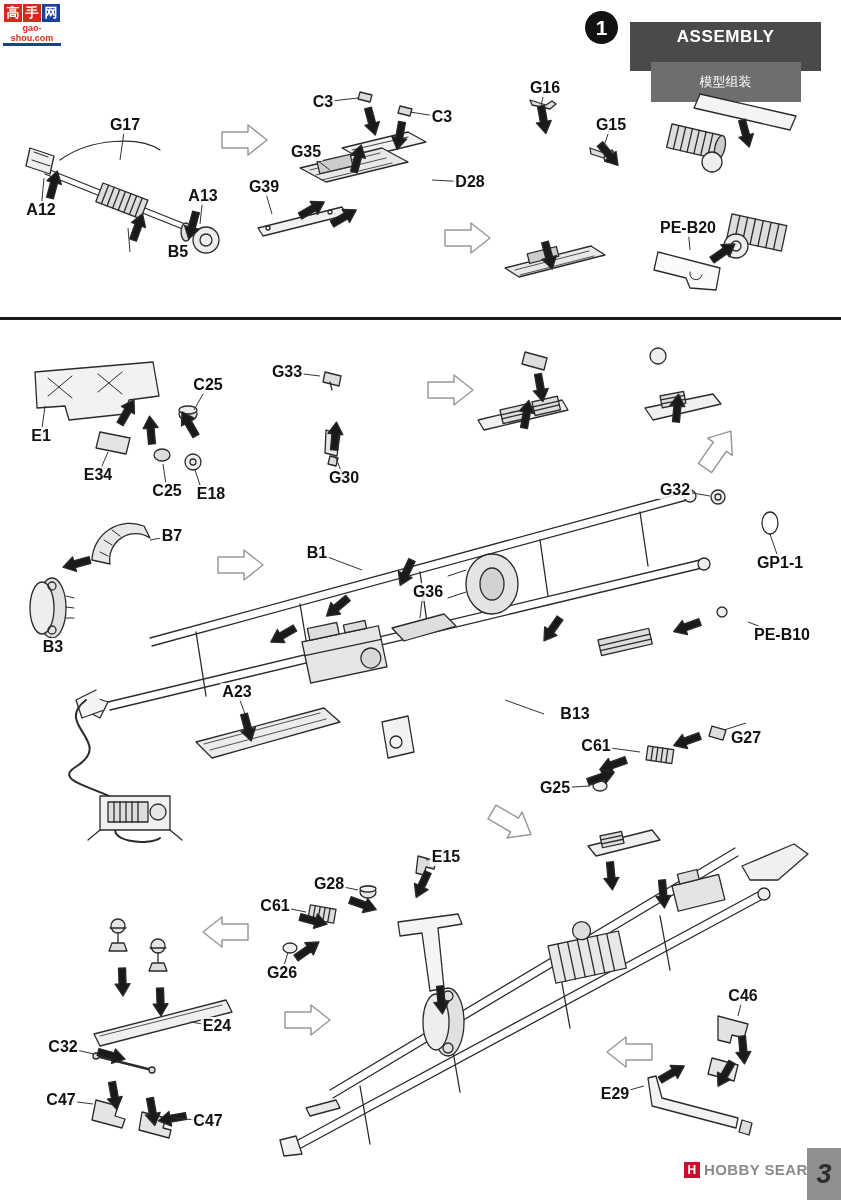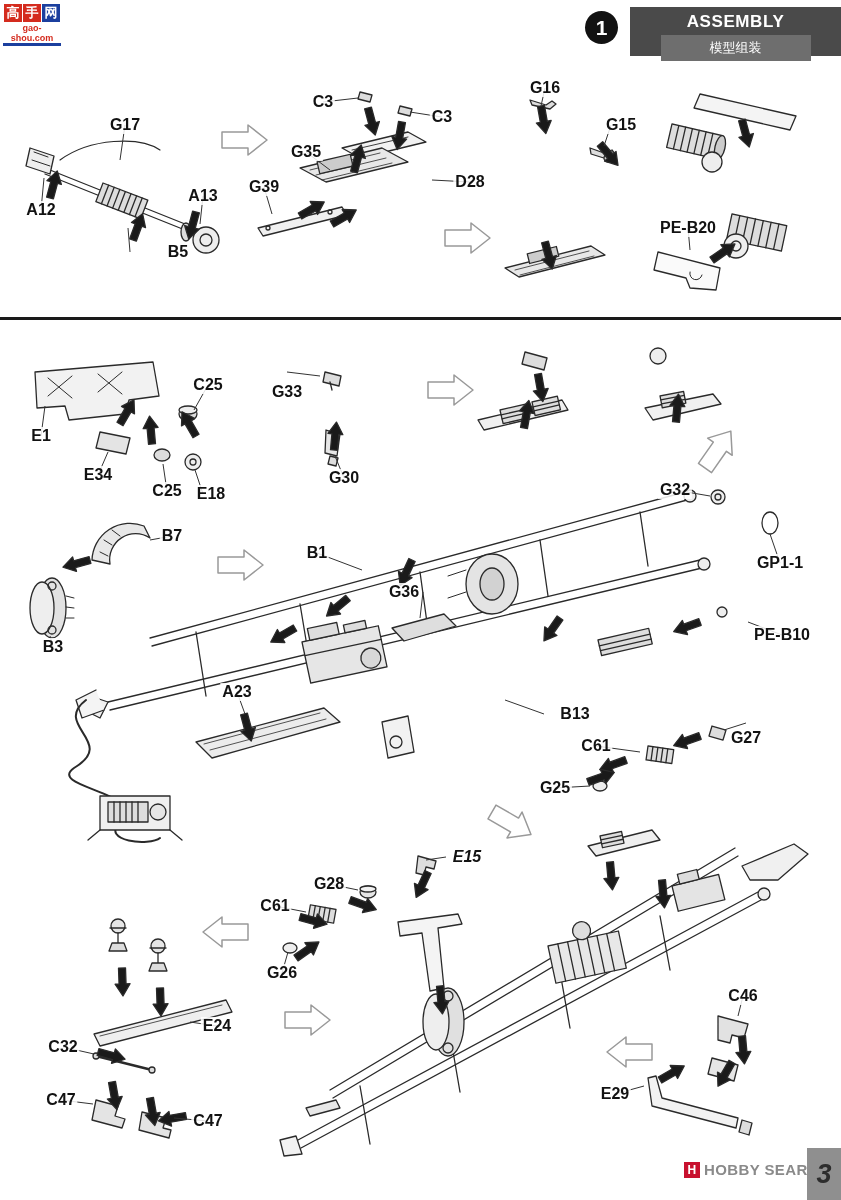--- a/index.html
+++ b/index.html
@@ -11,24 +11,24 @@
               color:#121212;background:rgba(255,255,255,.85);padding:0 2px;white-space:nowrap;}
   
   .logo{position:absolute;left:3px;top:4px;width:58px;text-align:center;}
   .logo-chars{display:flex;gap:1px;justify-content:center;}
   .lc{width:18px;height:18px;line-height:18px;color:#fff;font-size:13px;font-weight:bold;display:inline-block;}
   .lc.red{background:#d42b1e;} .lc.blue{background:#1b3f9e;}
   .logo-url{font-size:9px;font-weight:bold;color:#d42b1e;border-bottom:3px solid #1b3f9e;margin-top:1px;}
   .step-badge{position:absolute;left:585px;top:11px;width:33px;height:33px;border-radius:50%;
               background:#121212;color:#fff;font-size:21px;font-weight:bold;
               display:flex;align-items:center;justify-content:center;}
-  .title-block{position:absolute;left:630px;top:7px;width:211px;height:49px;background:#4a4a4a;
+  .title-block{position:absolute;left:630px;top:22px;width:191px;height:49px;background:#4a4a4a;
                color:#fff;text-align:center;padding-top:5px;box-sizing:border-box;}
   .title-en{font-size:17px;font-weight:bold;letter-spacing:.6px;}
-  .title-zh{margin:3px auto 0;width:150px;background:#6e6e6e;font-size:13px;padding:4px 0;}
+  .title-zh{margin:15px auto 0;width:150px;background:#6e6e6e;font-size:13px;padding:11px 0;}
   .divider{position:absolute;left:0;top:317px;width:841px;height:3px;background:#1a1a1a;}
   
   .footer-brand{position:absolute;left:684px;top:1161px;display:flex;align-items:center;gap:4px;
                 font-size:15px;font-weight:bold;color:#8a8a8a;letter-spacing:.4px;}
   .brand-icon{width:16px;height:16px;background:#c8102e;color:#fff;font-size:12px;font-weight:bold;
               display:inline-flex;align-items:center;justify-content:center;}
   .page-tab{position:absolute;right:0;top:1148px;width:34px;height:52px;background:#8f8f8f;
             color:#2d2d2d;display:flex;align-items:center;justify-content:center;
             font-size:27px;font-weight:bold;font-style:italic;}
 </style>
@@ -442,42 +442,42 @@
       <div class="part-label" style="left: 125px; top: 125px;">G17</div>
       <div class="part-label" style="left: 41px; top: 210px;">A12</div>
       <div class="part-label" style="left: 203px; top: 196px;">A13</div>
       <div class="part-label" style="left: 130px; top: 252px; margin-left: 48px;">B5</div>
       <div class="part-label" style="left: 323px; top: 102px;">C3</div>
       <div class="part-label" style="left: 442px; top: 117px;">C3</div>
       <div class="part-label" style="left: 306px; top: 152px;">G35</div>
       <div class="part-label" style="left: 264px; top: 187px; text-align: center;">G39</div>
       <div class="part-label" style="left: 470px; top: 182px;">D28</div>
       <div class="part-label" style="left: 545px; top: 88px;">G16</div>
-      <div class="part-label" style="left: 611px; top: 125px; margin-left: 10px;">G15</div>
+      <div class="part-label" style="left: 611px; top: 125px;">G15</div>
       <div class="part-label" style="left: 688px; top: 228px;">PE-B20</div>
       <div class="part-label" style="left: 41px; top: 436px;">E1</div>
       <div class="part-label" style="left: 98px; top: 475px;">E34</div>
       <div class="part-label" style="left: 208px; top: 385px;">C25</div>
       <div class="part-label" style="left: 167px; top: 491px;">C25</div>
       <div class="part-label" style="left: 203px; top: 494px; margin-left: 8px;">E18</div>
-      <div class="part-label" style="left: 287px; top: 372px; margin-top: 20px;">G33</div>
+      <div class="part-label" style="left: 287px; top: 372px;">G33</div>
       <div class="part-label" style="left: 344px; top: 478px;">G30</div>
       <div class="part-label" style="left: 675px; top: 490px;">G32</div>
       <div class="part-label" style="left: 780px; top: 563px;">GP1-1</div>
       <div class="part-label" style="left: 172px; top: 536px; text-align: center;">B7</div>
       <div class="part-label" style="left: 317px; top: 553px; text-align: center;">B1</div>
       <div class="part-label" style="left: 53px; top: 647px;">B3</div>
-      <div class="part-label" style="left: 404px; top: 592px;">G36</div>
+      <div class="part-label" style="left: 428px; top: 592px;">G36</div>
       <div class="part-label" style="left: 782px; top: 635px;">PE-B10</div>
       <div class="part-label" style="left: 237px; top: 692px;">A23</div>
       <div class="part-label" style="left: 544px; top: 714px; margin-left: 31px;">B13</div>
       <div class="part-label" style="left: 746px; top: 723px; margin-top: 15px;">G27</div>
       <div class="part-label" style="left: 596px; top: 746px;">C61</div>
       <div class="part-label" style="left: 555px; top: 788px;">G25</div>
-      <div class="part-label" style="left: 467px; top: 857px; font-style: italic;">E15</div>
+      <div class="part-label" style="left: 446px; top: 857px;">E15</div>
       <div class="part-label" style="left: 329px; top: 884px;">G28</div>
       <div class="part-label" style="left: 275px; top: 906px;">C61</div>
       <div class="part-label" style="left: 282px; top: 973px;">G26</div>
       <div class="part-label" style="left: 217px; top: 1026px;">E24</div>
       <div class="part-label" style="left: 63px; top: 1047px;">C32</div>
       <div class="part-label" style="left: 61px; top: 1100px;">C47</div>
       <div class="part-label" style="left: 208px; top: 1121px;">C47</div>
       <div class="part-label" style="left: 743px; top: 996px;">C46</div>
       <div class="part-label" style="left: 615px; top: 1094px;">E29</div>
     </div>

